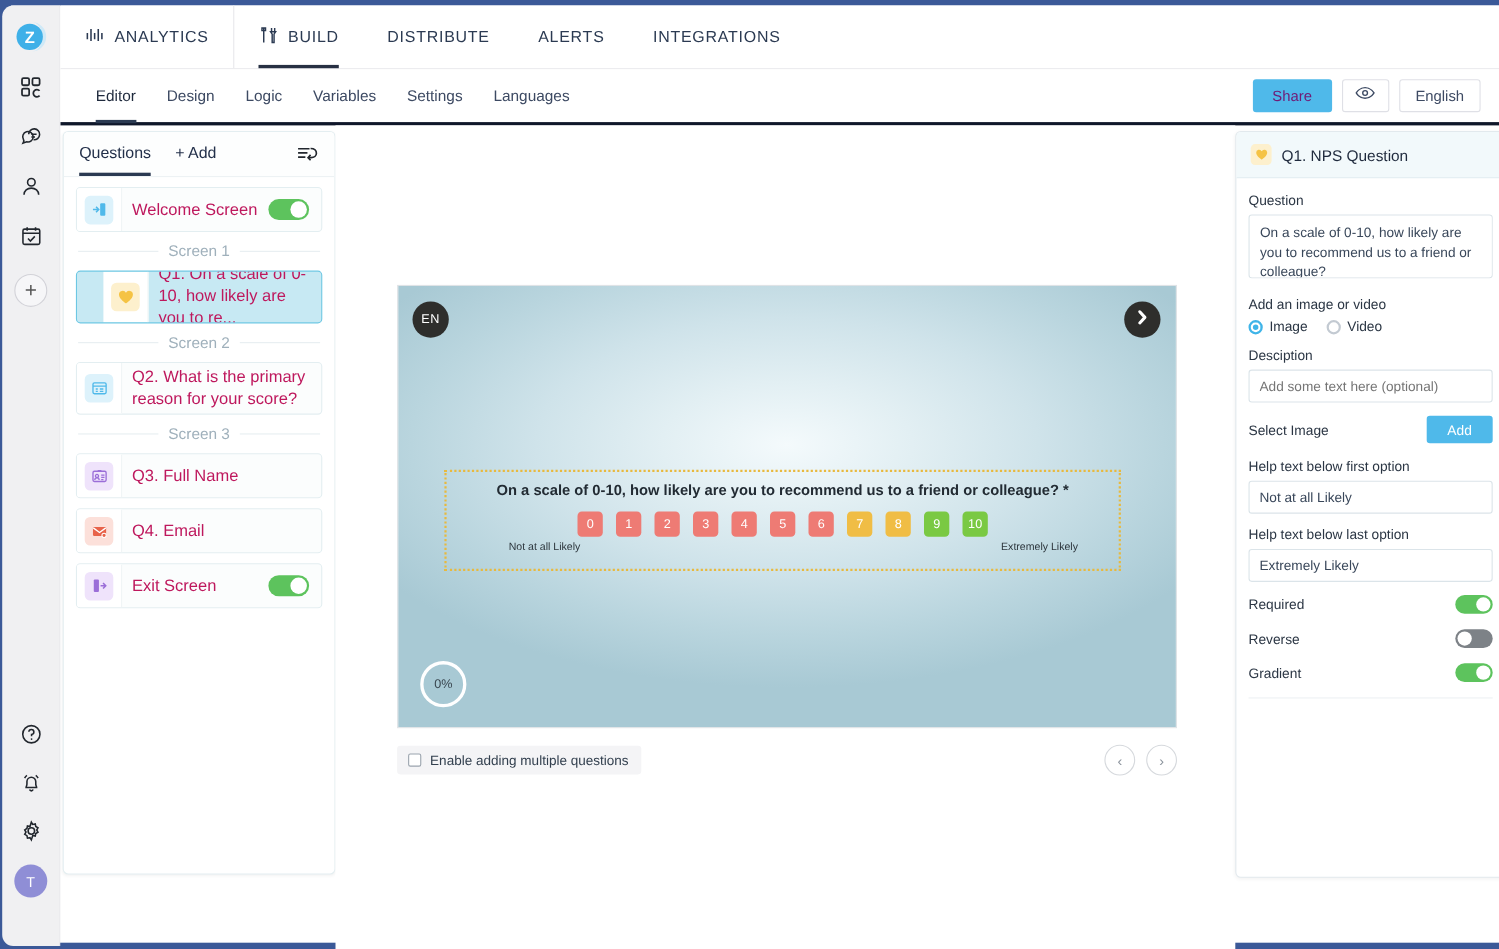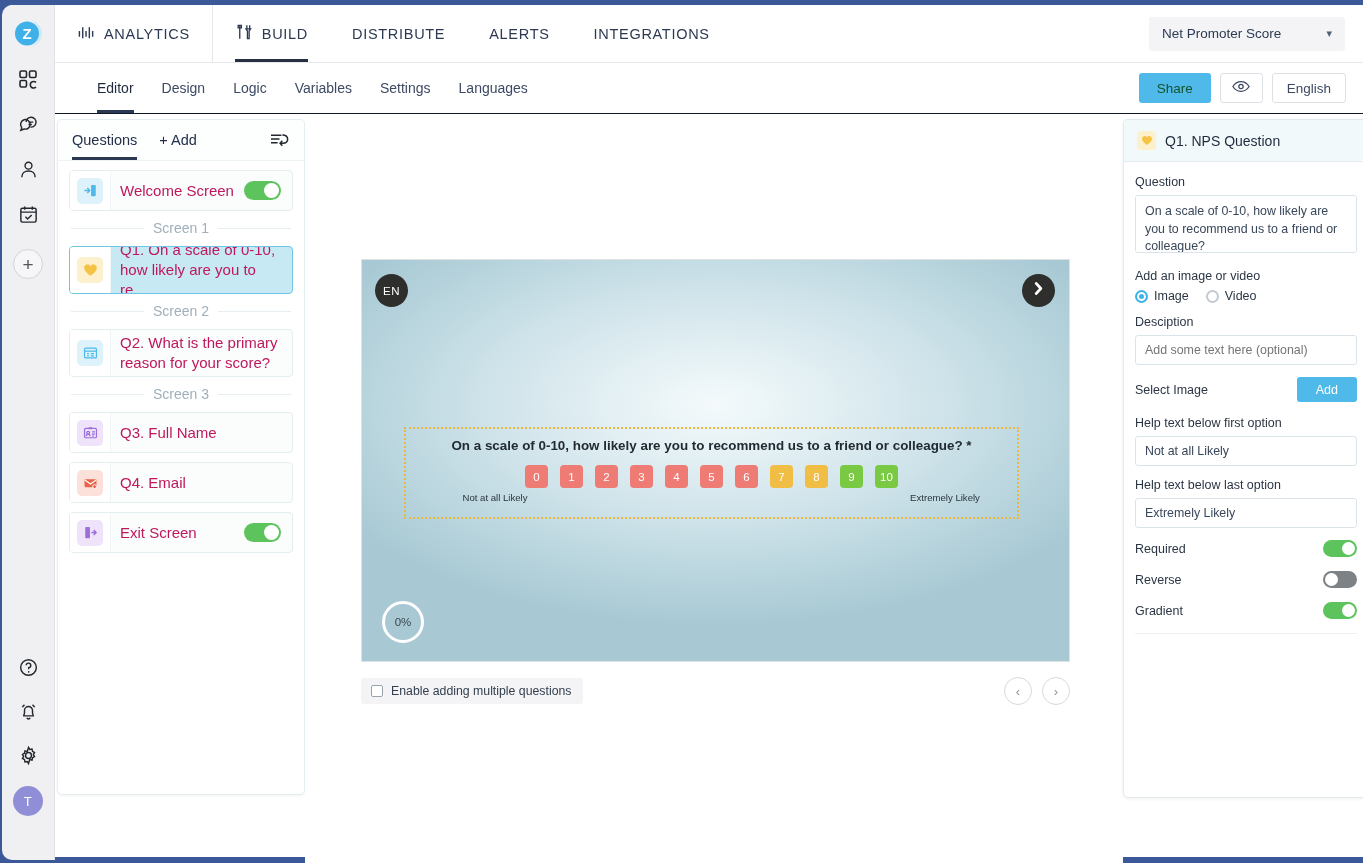--- a/index.html
+++ b/index.html
@@ -105,41 +105,41 @@
     display: flex; align-items: center; justify-content: space-between;
     padding: 0 13px; font-size: 13.5px; color: #2b3a52; cursor: pointer;
   }
   .chev { font-size: 11px; color: #53607a; }
 
   
   .subnav {
     position: absolute; top: 63px; left: 55px;
     width: 1308px; height: 51px;
     background: #fff;
-    border-bottom: 1px solid #0f172a;
+    border-bottom: 3px solid #0f172a;
     display: flex; align-items: center;
-    padding-left: 28px;
+    padding-left: 18px;
   }
   .tab {
     padding: 0 14px; height: 50px;
     display: flex; align-items: center;
     font-size: 14px; color: #3d4a63; cursor: pointer;
     position: relative;
   }
   .tab.active { color: #1f2a3d; }
   .tab.active::after {
     content: ""; position: absolute; bottom: 0; left: 14px; right: 14px;
     height: 3px; background: #2b3a52;
   }
   .subnav-right {
     margin-left: auto; display: flex; align-items: center; gap: 9px;
     padding-right: 17px;
   }
   .btn-share {
-    background: #4fb9ea; color: #14532d;
+    background: #4fb9ea; color: #701a75;
     border: none; border-radius: 3px;
     height: 30px; padding: 0 18px;
     font-size: 13.5px; cursor: pointer;
     font-family: inherit;
   }
   .btn-icon {
     width: 43px; height: 30px;
     border: 1px solid #dfe0e6; border-radius: 3px;
     background: #fff; display: flex; align-items: center; justify-content: center;
     cursor: pointer;
@@ -191,20 +191,21 @@
     border-radius: 4px;
     height: 41px;
     margin-bottom: 9px;
     overflow: hidden;
     cursor: pointer;
   }
   .qitem.tall { height: 48px; }
   .qitem.selected {
     background: #c7e9f3;
     border: 1px solid #6dc7e3;
+    padding-left: 24px;
   }
   .qicon-cell {
     width: 41px; height: 100%;
     background: #fff;
     display: flex; align-items: center; justify-content: center;
     flex: 0 0 41px;
     border-right: 1px solid #f0f5f6;
   }
   .qitem.selected .qicon-cell { background: #fff; }
   .qicon {
@@ -472,26 +473,20 @@
           <path d="M5 2.5v5M5 7.5v9M3.3 2.5h3.4v2.6H3.3z"></path>
           <path d="M12.5 2.5v3.3M15.5 2.5v3.3M11.6 6.2h4.8l-1.5 2.3v8h-1.8v-8z"></path>
         </svg>
       </span>
       <span>BUILD</span>
     </div>
     <div class="mod">DISTRIBUTE</div>
     <div class="mod">ALERTS</div>
     <div class="mod">INTEGRATIONS</div>
 
-    <div class="select-wrap">
-      <div class="survey-select">
-        <span>Net Promoter Score</span>
-        <span class="chev">▾</span>
-      </div>
-    </div>
   </div>
 
   <div class="subnav">
     <div class="tab active">Editor</div>
     <div class="tab">Design</div>
     <div class="tab">Logic</div>
     <div class="tab">Variables</div>
     <div class="tab">Settings</div>
     <div class="tab">Languages</div>
 

